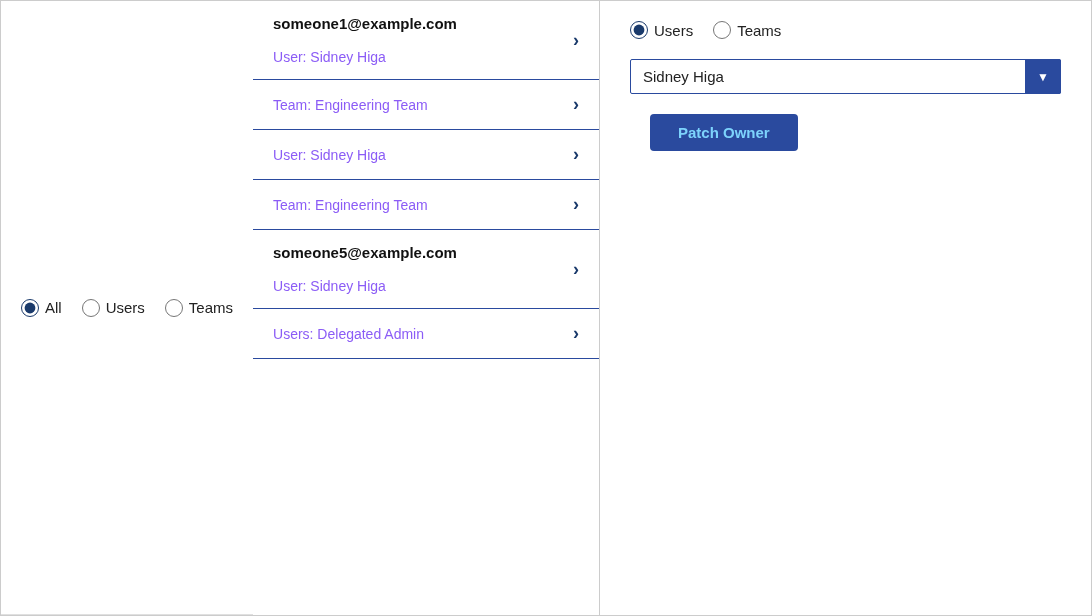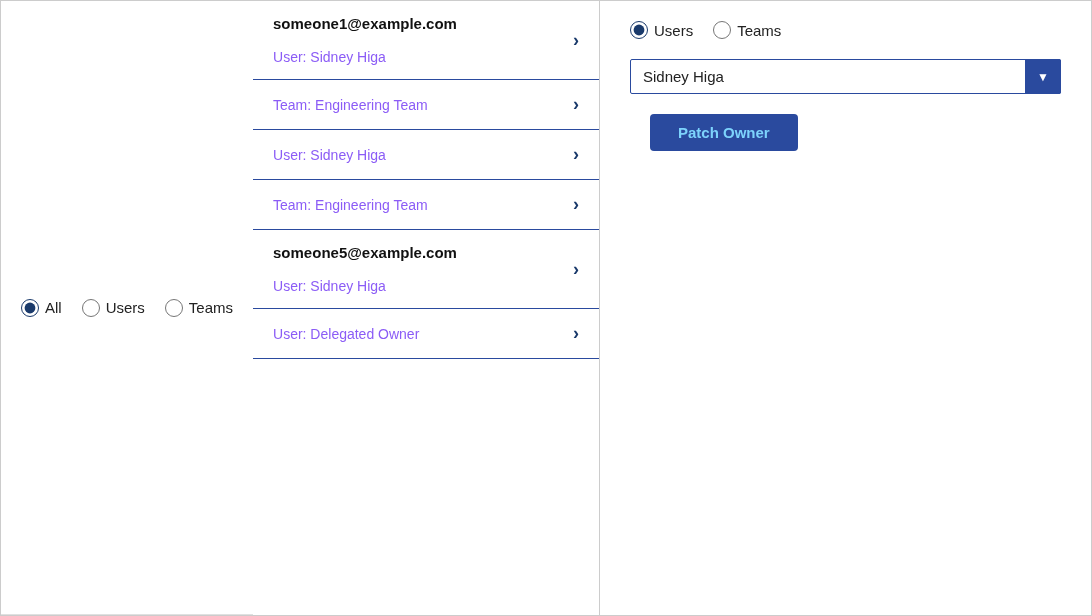--- a/index.html
+++ b/index.html
@@ -215,21 +215,21 @@
     </div>
         <div class="list-item">
       <div class="list-item-text">
         <span class="list-item-email">someone5@example.com</span>
         <span class="list-item-sub">User: Sidney Higa</span>
       </div>
       <span class="chevron-icon">›</span>
     </div>
         <div class="list-item">
       <div class="list-item-text">
-        <span class="list-item-sub">User: Delegated Owner</span>
+        <span class="list-item-sub">Users: Delegated Admin</span>
       </div>
       <span class="chevron-icon">›</span>
     </div>
       </div>
 
     <div class="right-panel">
       <div class="right-filter-bar">
         <label class="radio-option">
           <input type="radio" name="right-filter" checked="" style="">
           <span class="radio-label">Users</span>

